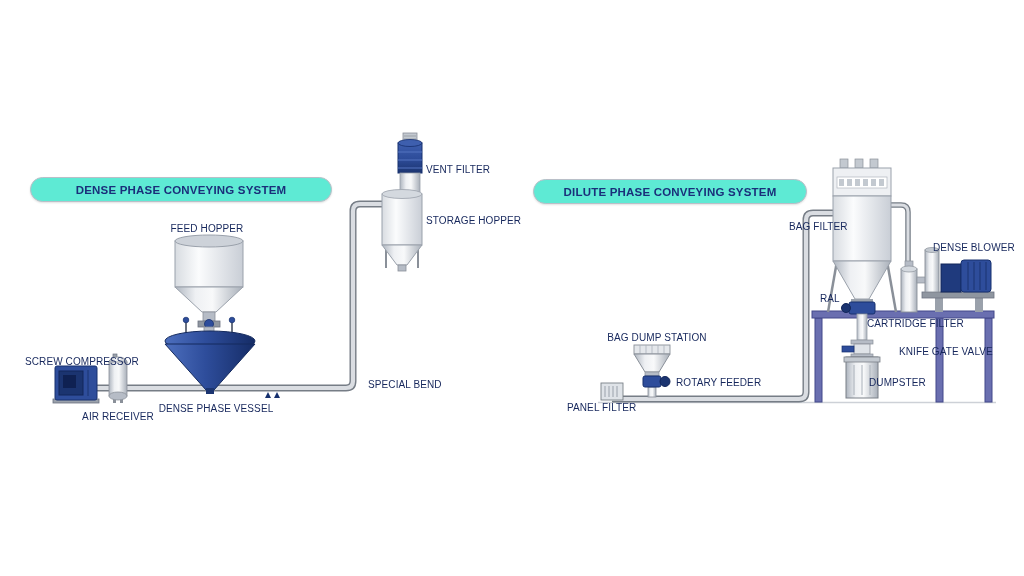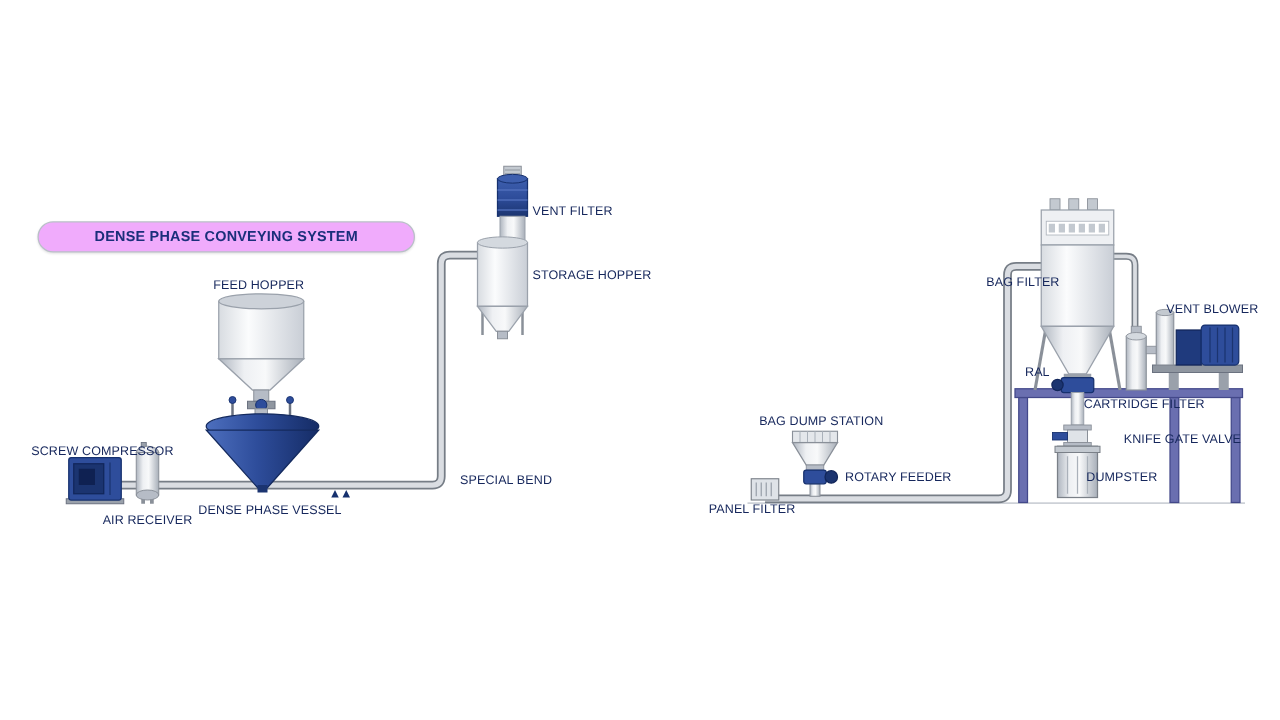--- a/index.html
+++ b/index.html
@@ -3,21 +3,21 @@
 <meta charset="utf-8">
 <style>
   html,body { margin:0; padding:0; background:#ffffff; }
   .stage {
     position:relative; width:1024px; height:576px; background:#ffffff;
     overflow:hidden; font-family:"Liberation Sans", sans-serif;
   }
   .stage svg { position:absolute; left:0; top:0; }
   .title-pill {
     position:absolute; display:flex; align-items:center; justify-content:center;
-    background:#f0abfc; border:1px solid #b9bfc8; border-radius:13px;
+    background:#5eead4; border:1px solid #b9bfc8; border-radius:13px;
     box-shadow:0 1px 2px rgba(0,0,0,0.12);
     color:#1a2f7a; font-weight:bold; font-size:11.5px; letter-spacing:.2px;
     white-space:nowrap;
   }
   .lbl {
     position:absolute; color:#16275c; font-weight:normal; font-size:10px;
     letter-spacing:.1px; white-space:nowrap; line-height:1;
   }
   .lbl.c { transform:translateX(-50%); }
   .pipeO  { fill:none; stroke:#767d86; stroke-width:7;   stroke-linejoin:round; }
@@ -220,32 +220,33 @@
       <rect x="941" y="264" width="20" height="28" fill="#1f3a7d" stroke="#12265a"></rect>
       <rect x="961" y="260" width="30" height="32" rx="3" fill="#2e4d9b" stroke="#16306e"></rect>
       <line x1="968" y1="262" x2="968" y2="290" stroke="#1b3470" stroke-width="1"></line>
       <line x1="974" y1="262" x2="974" y2="290" stroke="#1b3470" stroke-width="1"></line>
       <line x1="980" y1="262" x2="980" y2="290" stroke="#1b3470" stroke-width="1"></line>
       <line x1="986" y1="262" x2="986" y2="290" stroke="#1b3470" stroke-width="1"></line>
     </g>
   </svg>
 
   <div class="title-pill" style="left:30px; top:177px; width:300px; height:23px;">DENSE PHASE CONVEYING SYSTEM</div>
+  <div class="title-pill" style="left:533px; top:179px; width:272px; height:23px;">DILUTE PHASE CONVEYING SYSTEM</div>
 
   <div class="lbl c" style="left:207px; top:224px;text-align:center;">FEED HOPPER</div>
   <div class="lbl" style="left:25px;  top:357px;">SCREW COMPRESSOR</div>
   <div class="lbl c" style="left:118px; top:412px;text-align:center;">AIR RECEIVER</div>
   <div class="lbl c" style="left:216px; top:404px;">DENSE PHASE VESSEL</div>
   <div class="lbl" style="left:368px; top:380px;">SPECIAL BEND</div>
   <div class="lbl" style="left:426px; top:165px;">VENT FILTER</div>
   <div class="lbl" style="left:426px; top:216px;">STORAGE HOPPER</div>
 
   <div class="lbl" style="left:567px; top:403px;">PANEL FILTER</div>
   <div class="lbl c" style="left:650px; top:333px;padding-left:14px;">BAG DUMP STATION</div>
   <div class="lbl" style="left:676px; top:378px;">ROTARY FEEDER</div>
   <div class="lbl" style="left:789px; top:222px;">BAG FILTER</div>
   <div class="lbl" style="left:820px; top:294px;">RAL</div>
   <div class="lbl" style="left:867px; top:319px;">CARTRIDGE FILTER</div>
-  <div class="lbl" style="left:933px; top:243px;">VENT BLOWER</div>
+  <div class="lbl" style="left:933px; top:243px;">DENSE BLOWER</div>
   <div class="lbl" style="left:869px; top:347px;margin-left:30px;">KNIFE GATE VALVE</div>
   <div class="lbl" style="left:869px; top:378px;">DUMPSTER</div>
 
 </div>
 
 </body></html>

